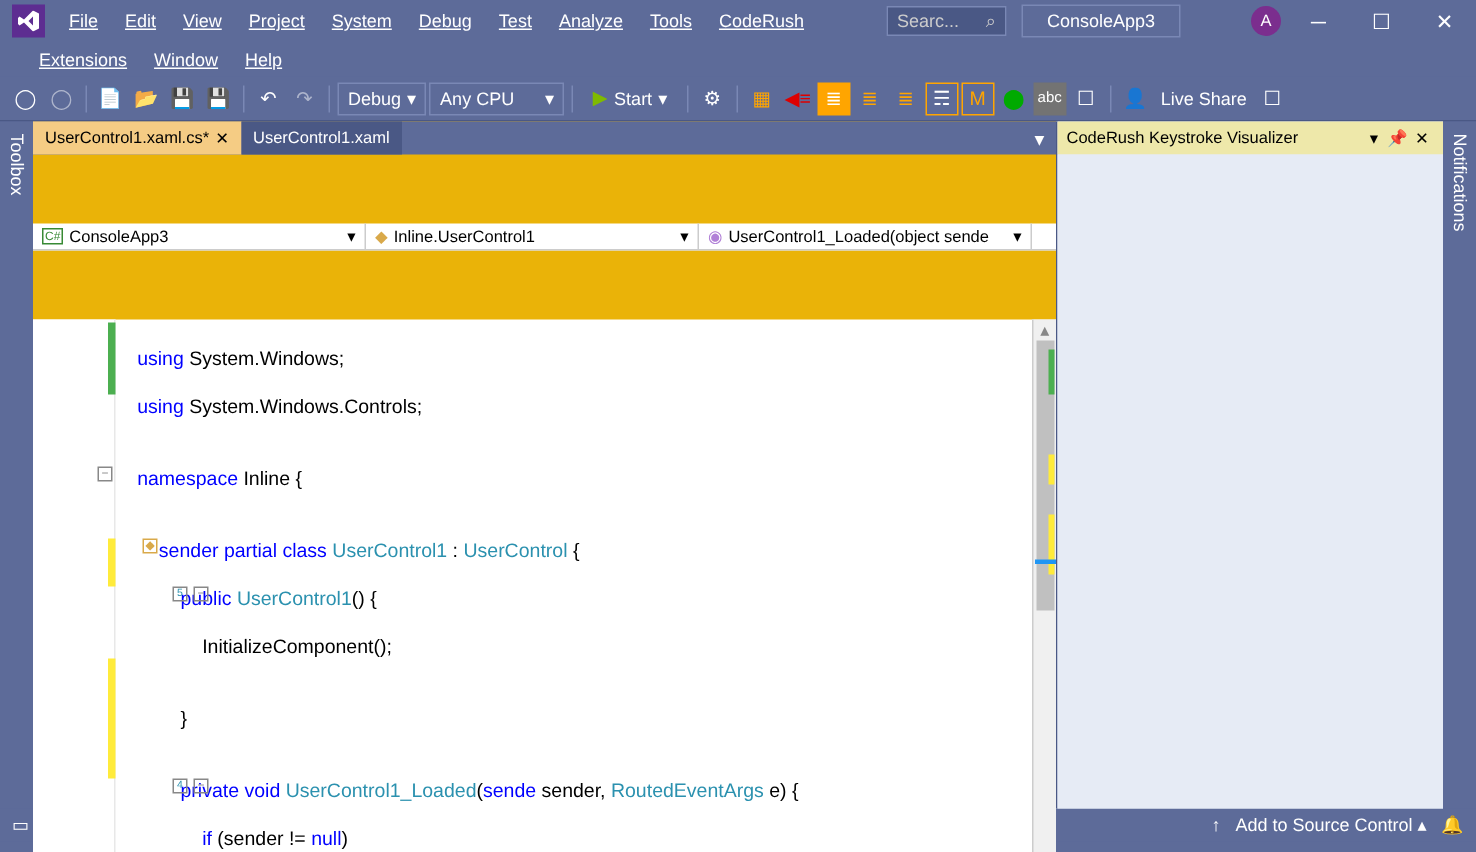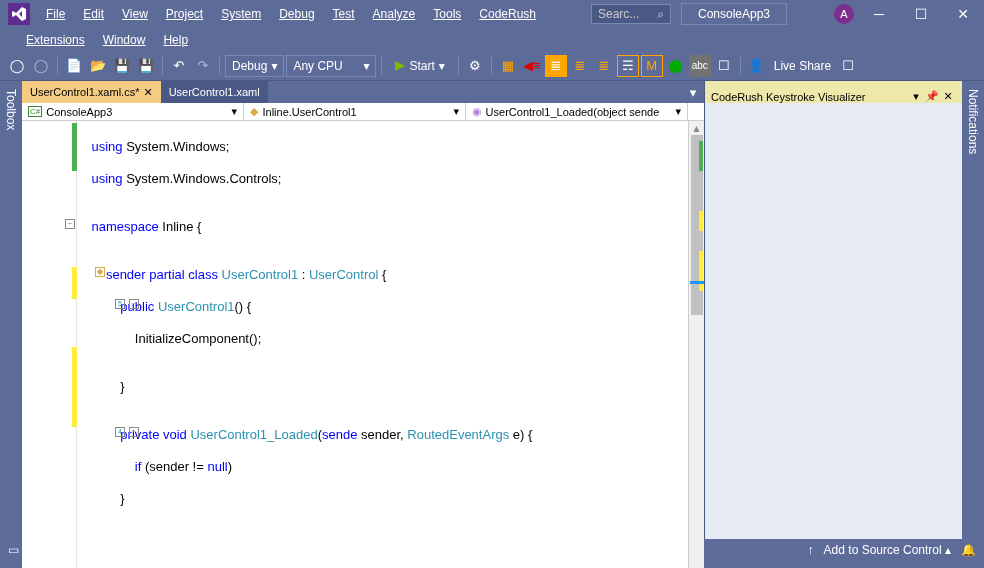--- a/index.html
+++ b/index.html
@@ -16,42 +16,42 @@
 .winbtn { width: 34px; height: 22px; display: flex; align-items: center; justify-content: center; cursor: pointer; font-size: 14px; }
 .menubar2 { height: 23px; background: #5d6b99; display: flex; align-items: flex-end; padding-left: 18px; gap: 2px; }
 .toolbar { height: 30px; background: #5d6b99; display: flex; align-items: center; padding: 0 6px; gap: 2px; border-bottom: 1px solid #4a5885; }
 .tbtn { width: 22px; height: 22px; display: flex; align-items: center; justify-content: center; cursor: pointer; font-size: 13px; }
 .tsep { width: 1px; height: 18px; background: #7a88b5; margin: 0 3px; }
 .tdropdown { background: #5d6b99; border: 1px solid #7a88b5; padding: 2px 6px; display: flex; align-items: center; gap: 4px; height: 22px; cursor: pointer; }
 .start-btn { display: flex; align-items: center; gap: 4px; padding: 2px 8px; cursor: pointer; }
 .start-btn svg { fill: #7fba00; }
 .main-area { display: flex; height: 458px; }
 .side-tab { width: 22px; background: #5d6b99; writing-mode: vertical-rl; display: flex; align-items: center; padding-top: 8px; color: #fff; cursor: pointer; font-size: 12px; }
-.editor-pane { flex: 1; background: #737373; display: flex; flex-direction: column; }
+.editor-pane { flex: 1; background: #eab308; display: flex; flex-direction: column; gap: 46px; }
 .doc-tabs { height: 22px; background: #5d6b99; display: flex; align-items: center; }
 .doc-tab { padding: 3px 8px; display: flex; align-items: center; gap: 4px; cursor: pointer; font-size: 11px; height: 22px; }
 .doc-tab.active { background: #f5cc84; color: #000; }
 .doc-tab.inactive { background: #4a5885; color: #fff; }
 .tab-close { font-size: 11px; cursor: pointer; }
 .nav-bar { height: 22px; background: #fff; border-bottom: 1px solid #ccc; display: flex; }
 .nav-item { flex: 1; border-right: 1px solid #ccc; padding: 2px 6px; display: flex; align-items: center; gap: 4px; color: #000; font-size: 11px; cursor: pointer; overflow: hidden; white-space: nowrap; }
 .nav-item:last-child { border-right: none; }
 .code-area { flex: 1; display: flex; background: #fff; position: relative; }
 .margin-col { width: 55px; background: #fff; border-right: 1px solid #e8e8e8; }
 .code-content { flex: 1; font-family: Consolas, monospace; font-size: 13px; color: #000; line-height: 16px; padding: 2px 0; white-space: pre; position: relative; }
 .kw { color: #0000ff; }
 .type { color: #2b91af; }
 .change-bar { position: absolute; left: 0; width: 5px; background: #ffeb3b; }
 .change-bar.green { background: #4caf50; }
 .fold-box { display: inline-block; width: 10px; height: 10px; border: 1px solid #888; font-size: 8px; line-height: 8px; text-align: center; color: #888; vertical-align: middle; margin-right: 2px; }
 .scrollbar-v { width: 16px; background: #f0f0f0; border-left: 1px solid #ccc; position: relative; }
 .scroll-thumb { width: 12px; background: #c0c0c0; margin: 0 auto; }
 .scroll-marker { position: absolute; right: 1px; width: 4px; height: 3px; }
 .tool-window { width: 258px; background: #e6ebf5; border-left: 1px solid #4a5885; display: flex; flex-direction: column; }
-.tw-header { height: 22px; background: #eee8aa; display: flex; align-items: flex-end; padding: 0 6px; color: #000; font-size: 11px; }
+.tw-header { height: 22px; background: #eee8aa; display: flex; align-items: center; padding: 0 6px; color: #000; font-size: 11px; }
 .tw-title { flex: 1; }
 .tw-btn { width: 16px; cursor: pointer; text-align: center; }
 .tw-body { flex: 1; background: #e6ebf5; }
 .side-tab-right { width: 22px; background: #5d6b99; writing-mode: vertical-rl; display: flex; align-items: center; padding-top: 8px; color: #fff; cursor: pointer; font-size: 12px; }
 .statusbar { height: 22px; background: #5d6b99; display: flex; align-items: center; padding: 0 8px; font-size: 12px; }
 .sb-left { flex: 1; display: flex; align-items: center; gap: 6px; }
 .sb-right { display: flex; align-items: center; gap: 10px; }
 .cr-badge { position: absolute; left: 38px; width: 10px; height: 10px; border: 1px solid #888; font-size: 7px; line-height: 8px; text-align: center; color: #2b91af; }
 </style>
 </head>

